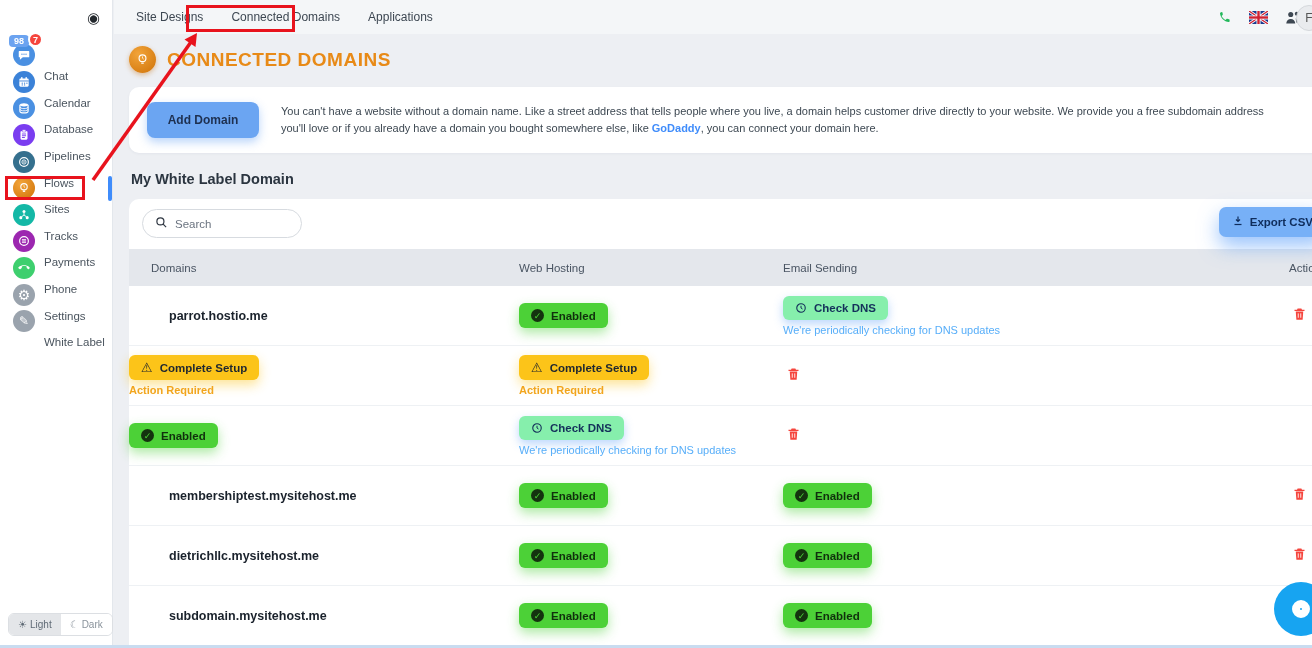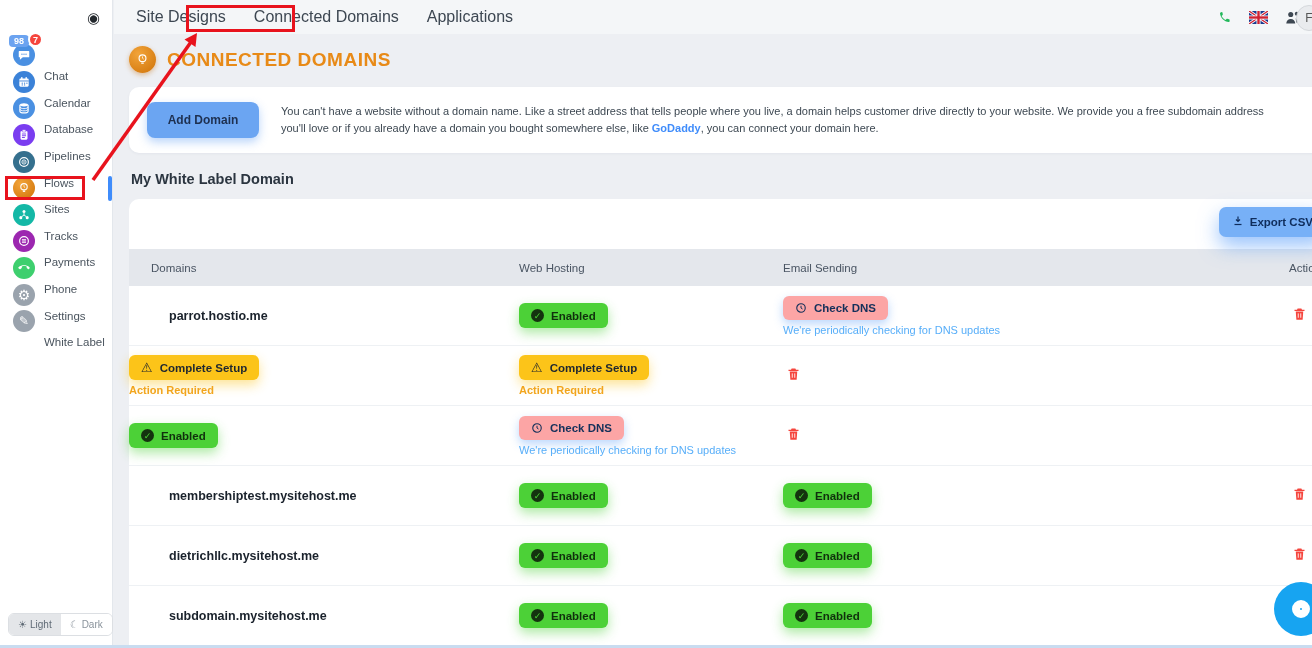--- a/index.html
+++ b/index.html
@@ -19,21 +19,21 @@
   .sico svg { width:14px; height:14px; }
   .chat-badge-blue { position:absolute; left:9px; top:-7px; background:#6ba3f0; color:#fff; font-size:9px; font-weight:bold; border-radius:4px; padding:1px 5px; z-index:2; }
   .chat-badge-red { position:absolute; left:28px; top:-10px; background:#f5453d; color:#fff; font-size:9px; font-weight:bold; border-radius:50%; width:15px; height:15px; display:flex; align-items:center; justify-content:center; border:2px solid #fff; z-index:3; }
   .theme-toggle { position:absolute; left:8px; bottom:12px; display:flex; border:1px solid #dcdfe3; border-radius:6px; overflow:hidden; background:#fff; }
   .theme-btn { font-size:10px; padding:5px 9px; display:flex; align-items:center; gap:3px; cursor:pointer; color:#8a939c; background:#fff; border:none; font-family:inherit; }
   .theme-btn.active { background:#e4e6e9; color:#5f6a75; }
 
   
   .main { position:absolute; left:114px; top:0; right:0; height:648px; }
   .topbar { height:34px; display:flex; align-items:center; padding-left:8px; background:#f4f6f8; position:relative; }
-  .tab { font-size:16px; color:#3d4752; padding:9px 14px; cursor:pointer; white-space:nowrap; }
+  .tab { font-size:12px; color:#3d4752; padding:9px 14px; cursor:pointer; white-space:nowrap; }
   .topbar-right { position:absolute; right:10px; top:0; height:34px; display:flex; align-items:center; gap:16px; }
   .tico { cursor:pointer; display:flex; align-items:center; }
   .avatar { position:absolute; left:1182px; top:5px; width:26px; height:26px; border-radius:50%; background:#e9ebee; border:1px solid #d5d8dc; color:#555; font-size:12px; display:flex; align-items:center; justify-content:center; }
 
   .content { padding:12px 0 0 15px; }
   .page-title { display:flex; align-items:center; gap:11px; margin-bottom:14px; }
   .title-ico { width:27px; height:27px; border-radius:50%; background:radial-gradient(circle at 35% 30%, #f2a43a, #cf7207); display:flex; align-items:center; justify-content:center; box-shadow:0 2px 5px rgba(200,110,10,.4); }
   .page-title h1 { font-size:19px; font-weight:bold; color:#e88a17; letter-spacing:.5px; }
 
   .intro-card { background:#fff; border-radius:10px 0 0 10px; padding:15px 18px; display:flex; align-items:center; gap:22px; margin-bottom:18px; width:1185px; box-shadow:0 1px 3px rgba(30,50,90,.05); }
@@ -53,21 +53,21 @@
   .grid { display:grid; grid-template-columns:390px 264px 506px 1fr; align-items:center; }
   .thead { background:#e4e7ec; height:37px; font-size:11.5px; color:#4a5563; }
   .thead .th:first-child { padding-left:22px; }
   .trow { height:60px; border-bottom:1px solid #eef1f4; }
   .td-domain { padding-left:40px; font-size:12.5px; font-weight:bold; color:#1a222c; }
   .cellstack { display:flex; flex-direction:column; align-items:flex-start; gap:4px; }
 
   .badge { display:inline-flex; align-items:center; gap:7px; border-radius:6px; padding:6px 12px; font-size:11.5px; font-weight:bold; white-space:nowrap; }
   .badge-green { background:#4cd137; color:#10300d; box-shadow:0 5px 12px rgba(76,209,55,.45); }
   .badge-yellow { background:#fcc419; color:#1f2730; box-shadow:0 5px 12px rgba(250,195,25,.45); cursor:pointer; }
-  .badge-blue { background:#fca5a5; color:#14305a; box-shadow:0 4px 10px rgba(104,166,248,.45); cursor:pointer; }
+  .badge-blue { background:#86efac; color:#14305a; box-shadow:0 4px 10px rgba(104,166,248,.45); cursor:pointer; }
   .bico-check { width:13px; height:13px; min-width:13px; border-radius:50%; background:#14330f; color:#4cd137; font-size:9px; display:inline-flex; align-items:center; justify-content:center; font-weight:bold; }
   .warn-glyph { font-size:13px; color:#1d232b; line-height:1; }
   .note-blue { font-size:11px; color:#57aef9; }
   .note-orange { font-size:11px; color:#f2a51d; font-weight:bold; }
 
   .trash { cursor:pointer; display:inline-flex; margin-left:3px; }
 
   
   .anno-box { position:absolute; border:3px solid #e8131d; z-index:20; pointer-events:none; }
   .anno-tab-box { left:186px; top:5px; width:109px; height:27px; }
@@ -269,20 +269,29 @@
 
       <div class="intro-card">
         <button class="add-domain-btn">Add Domain</button>
         <p class="intro-text"><span>You can't have a website without a domain name. Like a street address that tells people where you live, a domain helps customer drive directly to your website. We provide you a free subdomain address you'll love or if you already have a domain you bought somewhere else, like </span><a>GoDaddy</a><span>, you can connect your domain here.</span></p>
       </div>
 
       <h2 class="section-heading">My White Label Domain</h2>
 
       <div class="table-card">
         <div class="card-top">
+          <div class="search-box">
+            <span>
+              <svg width="13" height="13" viewBox="0 0 24 24">
+                  <circle cx="10" cy="10" r="6.5" fill="none" stroke="#2d3540" stroke-width="2.2"></circle>
+                  <path d="M15 15l5.5 5.5" stroke="#2d3540" stroke-width="2.2"></path>
+                </svg>
+            </span>
+            <input type="text" placeholder="Search" style="">
+          </div>
           <button class="export-btn">
             <span>
               <svg width="12" height="12" viewBox="0 0 24 24">
                   <path d="M12 3v10M8 9l4 4 4-4" stroke="#0f2d5c" stroke-width="2.4" fill="none"></path>
                   <path d="M5 19h14" stroke="#0f2d5c" stroke-width="2.4"></path>
                 </svg>
             </span>
             <span>Export CSV</span>
           </button>
         </div>

